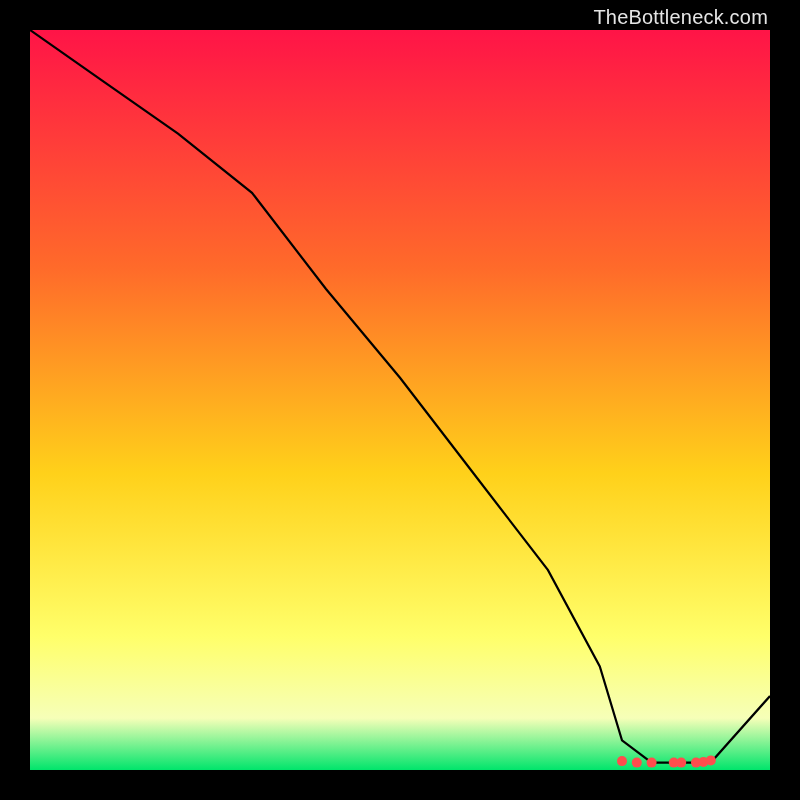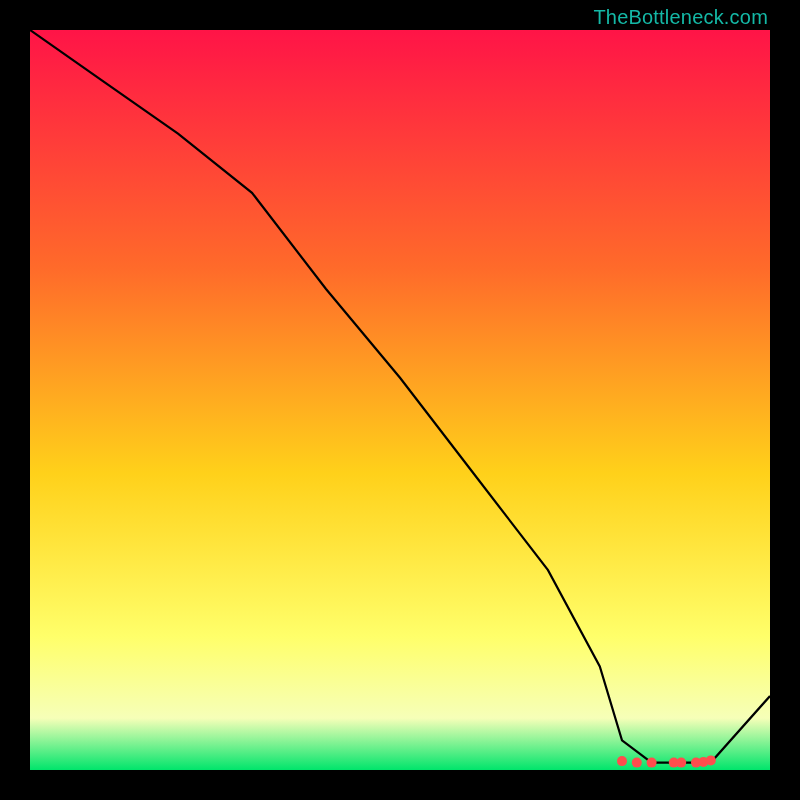--- a/index.html
+++ b/index.html
@@ -21,21 +21,21 @@
     position: absolute;
     left: 30px;
     top: 30px;
     width: 740px;
     height: 740px;
   }
   .watermark {
     position: absolute;
     top: 6px;
     right: 32px;
-    color: #14b8a6;
+    color: #e5e5e5;
     font-size: 20px;
     font-weight: 500;
     letter-spacing: 0.2px;
   }
 </style>
 </head>
 <body>
 
 <div class="frame">
   <div class="watermark">TheBottleneck.com</div>

